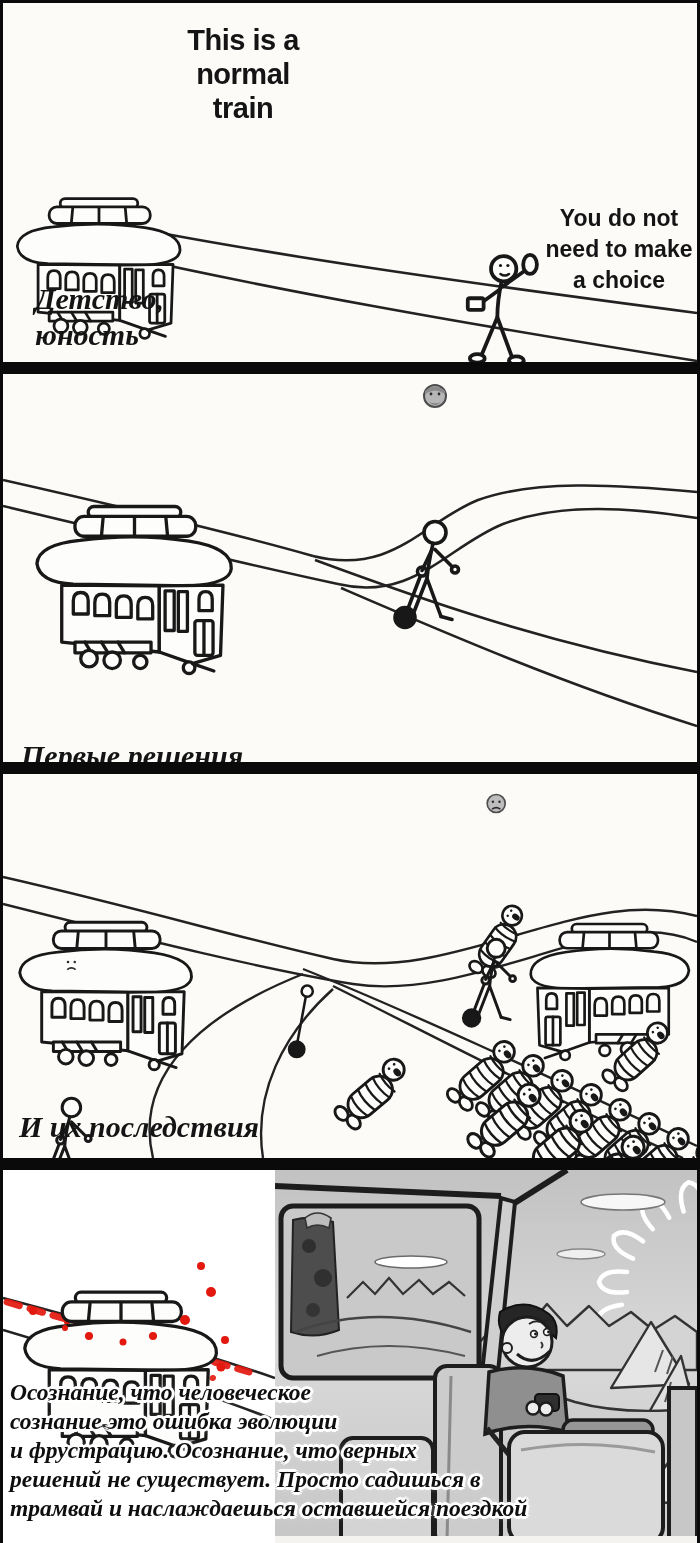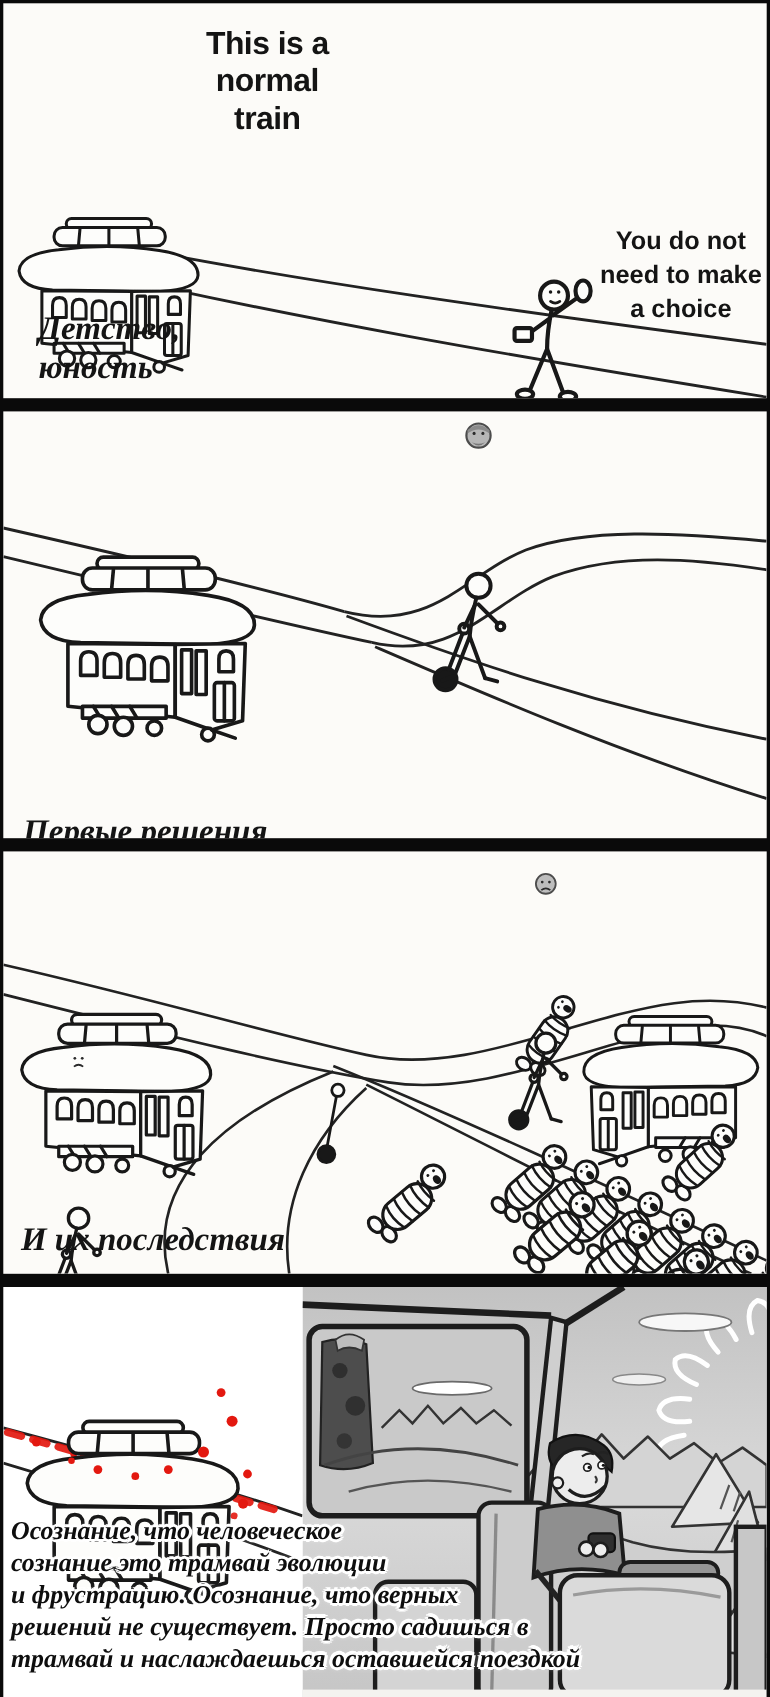--- a/index.html
+++ b/index.html
@@ -400,20 +400,20 @@
     <g>
       <rect x="288" y="250" width="90" height="20" rx="10" fill="#969696" stroke="#1d1d1d" stroke-width="3.5"></rect>
       <rect x="234" y="262" width="154" height="111" rx="16" fill="#dadada" stroke="#1d1d1d" stroke-width="4"></rect>
       <path d="M246,280 Q312,268 380,282" fill="none" stroke="#9a9a9a" stroke-width="3"></path>
       <rect x="394" y="218" width="28" height="155" fill="#c7c7c7" stroke="#1d1d1d" stroke-width="4"></rect>
     </g>
     <rect x="0" y="366" width="422" height="7" fill="#f4f3f0"></rect>
   </svg>
   <div class="abs p4text">
     <div>Осознание, что человеческое</div>
-    <div>сознание это трамвай эволюции</div>
+    <div>сознание это ошибка эволюции</div>
     <div>и фрустрацию. Осознание, что верных</div>
     <div>решений не существует. Просто садишься в</div>
     <div>трамвай и наслаждаешься оставшейся поездкой</div>
   </div>
 </div>
 
 </div>
 
 </body></html>

